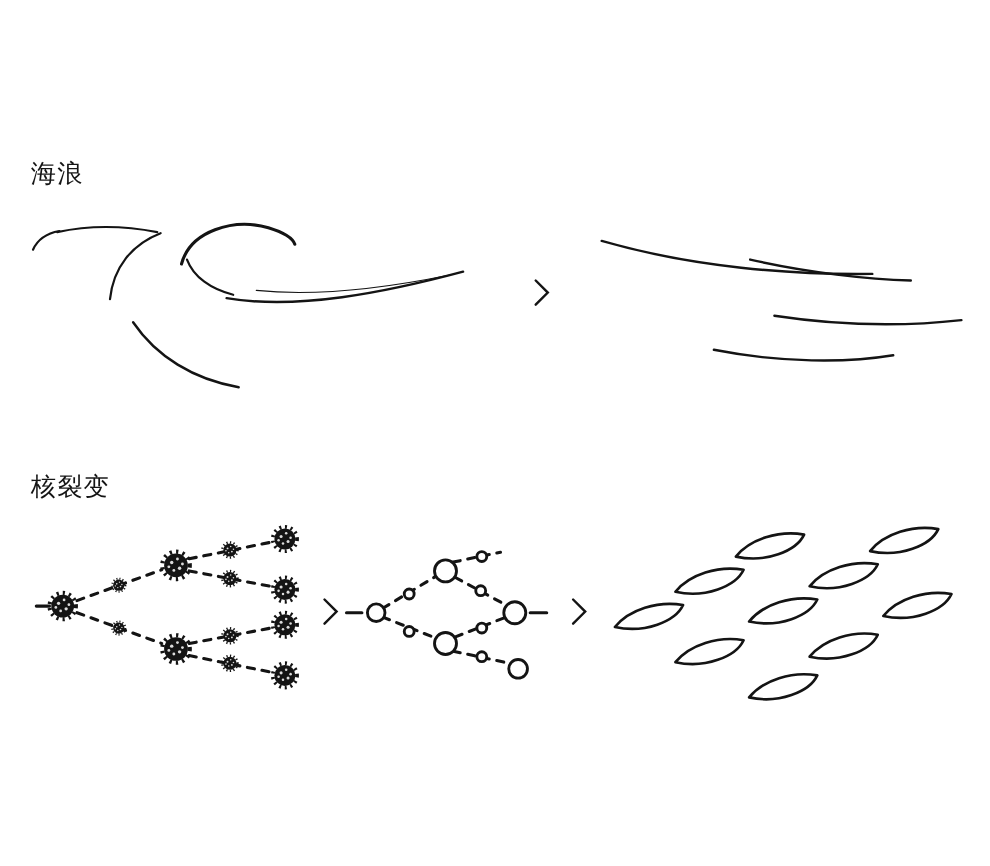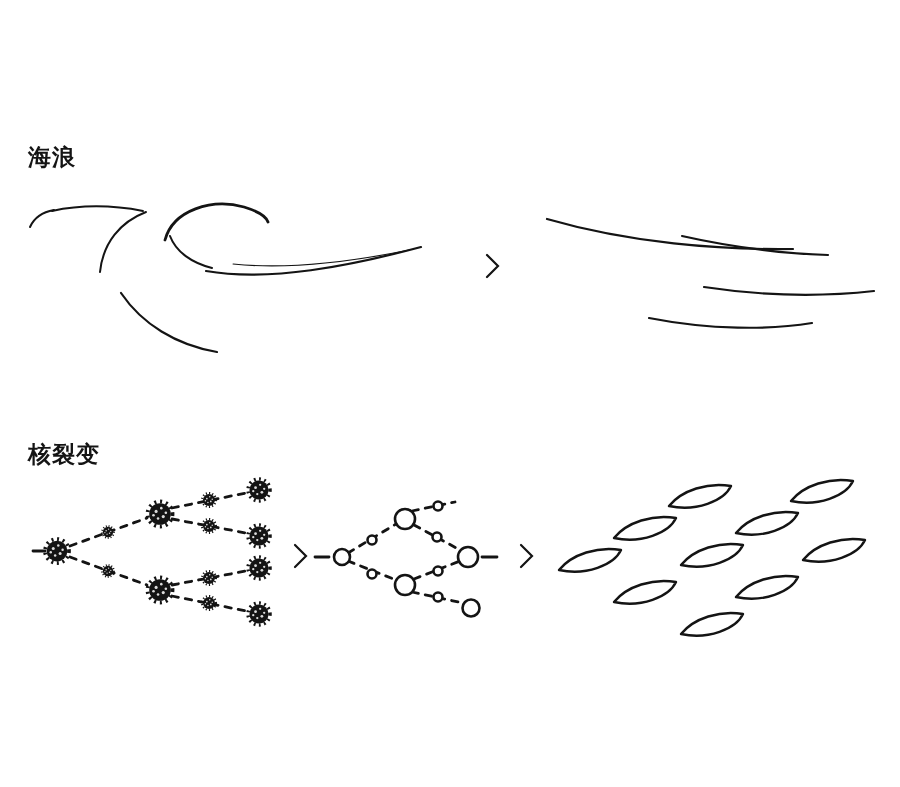--- a/index.html
+++ b/index.html
@@ -3,25 +3,25 @@
 <meta charset="utf-8">
 <style>
   :root { --paper:#ffffff; --ink:#141414; }
   html,body { margin:0; padding:0; background:var(--paper); }
   .canvas {
     position:relative; width:900px; height:787px;
     background:var(--paper); overflow:hidden;
     font-family:"DejaVu Sans", sans-serif; color:var(--ink);
   }
   .section-label {
-    position:absolute; left:28px; font-size:23px; font-weight:700;
+    position:absolute; left:28px; font-size:23px; font-weight:400;
     letter-spacing:1px; color:var(--ink);
   }
   .label-waves   { top:142px; }
-  .label-fission { top:439px; }
+  .label-fission { top:427px; }
   svg.art { position:absolute; left:0; top:0; }
   .ln   { fill:none; stroke:var(--ink); stroke-linecap:round; stroke-linejoin:round; }
   .w1   { stroke-width:1.1; }
   .w2   { stroke-width:2; }
   .w22  { stroke-width:2.2; }
   .w28  { stroke-width:2.8; }
   .dash { stroke-dasharray:6.5 7; }
   .chev { fill:none; stroke:var(--ink); stroke-width:2.2; stroke-linecap:round; }
   .node { fill:var(--paper); stroke:var(--ink); stroke-width:2.6; }
 </style>

